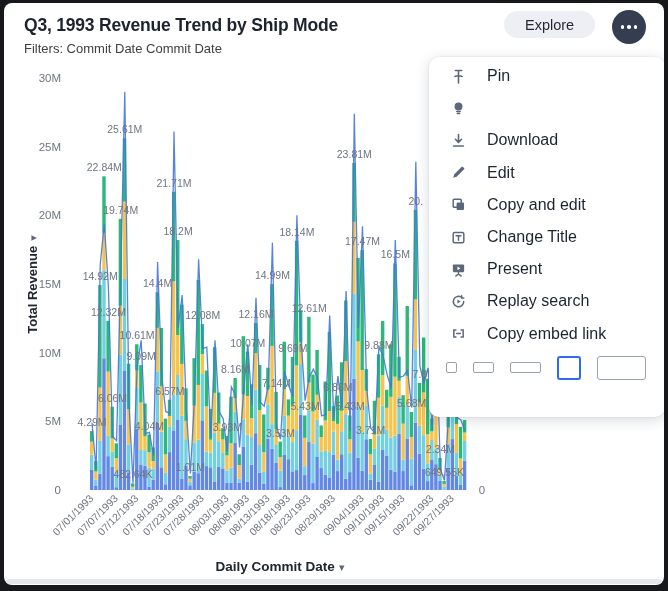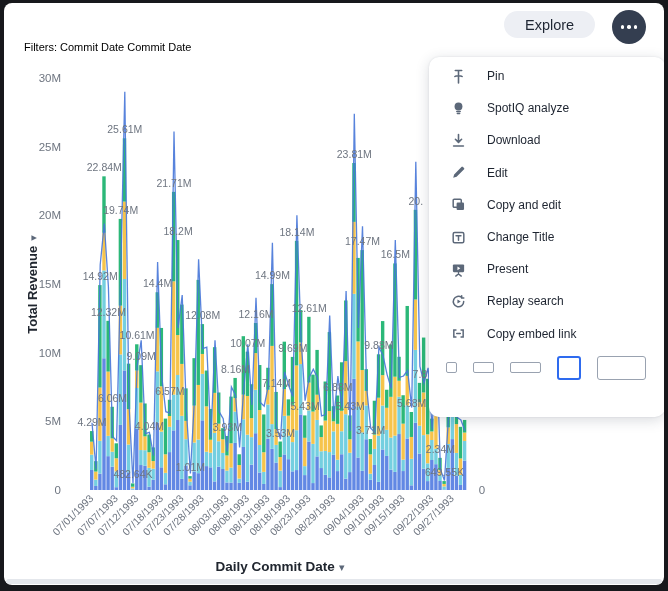--- a/index.html
+++ b/index.html
@@ -11,21 +11,21 @@
   .card{
     position:absolute;left:4px;top:3px;right:4px;bottom:6px;
     background:#ffffff;border-radius:8px;overflow:hidden;
   }
   .title{
     position:absolute;left:20px;top:12px;
     font-size:17.5px;font-weight:700;color:#1c222e;letter-spacing:-0.2px;
   }
   .filters{
     position:absolute;left:20px;top:38px;
-    font-size:11px;color:#000000;text-align:right;
+    font-size:13px;color:#404040;text-align:right;
   }
   .explore-btn{
     position:absolute;left:500px;top:8px;height:27px;padding:0 21px;
     background:#edeff4;border:none;border-radius:15px;
     font-family:"Liberation Sans",sans-serif;font-size:14.5px;color:#1f2633;
     display:flex;align-items:center;cursor:pointer;
   }
   .more-btn{
     position:absolute;left:608px;top:7px;width:34px;height:34px;border-radius:50%;
     background:#343e50;border:none;cursor:pointer;
@@ -55,37 +55,38 @@
     position:absolute;left:425px;top:54px;width:236px;height:360px;
     background:#ffffff;border-radius:10px;z-index:20;
     box-shadow:0 3px 14px rgba(40,50,70,.18), 0 0 2px rgba(40,50,70,.12);
     padding-top:3px;box-sizing:border-box;
   }
   .menu-item{
     height:32.2px;display:flex;align-items:center;gap:20px;
     padding:0 14px 0 21px;cursor:pointer;
   }
   .menu-item .mi{width:17px;height:17px;display:flex;align-items:center;justify-content:center;}
-  .menu-item .ml{font-size:12px;color:#1d2430;}
+  .menu-item .ml{font-size:16px;color:#1d2430;}
   .size-row{
     height:36px;display:flex;align-items:center;gap:16px;padding-left:17px;
   }
   .size-opt{box-sizing:border-box;border:1.5px solid #99a2b0;border-radius:3px;cursor:pointer;background:#fff;}
   .size-opt.sel{border:2px solid #2e6bef;}
   .sz-xs{width:11px;height:11px;border-radius:2px;}
   .sz-s {width:21px;height:11px;border-radius:2px;}
   .sz-m {width:31px;height:11px;border-radius:2px;}
   .sz-lsq{width:24px;height:24px;}
   .sz-l {width:49px;height:24px;}
 </style>
 </head>
 <body>
 
 <div class="card">
 
+  <div class="title">Q3, 1993 Revenue Trend by Ship Mode</div>
   <div class="filters">Filters: Commit Date Commit Date</div>
 
   <button class="explore-btn">
     <span>Explore</span>
   </button>
 
   <button class="more-btn">
     <span style="display:flex;gap:3px;">
         <i></i>
         <i></i>
@@ -550,21 +551,20 @@
           </span>
           <span class="ml">Pin</span>
         </div>
         <div class="menu-item">
           <span class="mi">
             <svg width="17" height="17" viewBox="0 0 16 16">
               <circle cx="8" cy="6.1" r="3.7" fill="#5c6879"></circle>
               <path d="M6.4 10.8h3.2M6.9 12.6h2.2" stroke="#5c6879" stroke-width="1.4" fill="none" stroke-linecap="round"></path>
             </svg>
           </span>
-          <span class="ml">SpotIQ analyze</span>
         </div>
         <div class="menu-item">
           <span class="mi">
             <svg width="17" height="17" viewBox="0 0 16 16">
               <path d="M8 2.4v7M5.1 6.8L8 9.8l2.9-3" stroke="#5c6879" stroke-width="1.5" fill="none" stroke-linecap="round" stroke-linejoin="round"></path>
               <path d="M3.4 13.2h9.2" stroke="#5c6879" stroke-width="1.5" stroke-linecap="round"></path>
             </svg>
           </span>
           <span class="ml">Download</span>
         </div>

